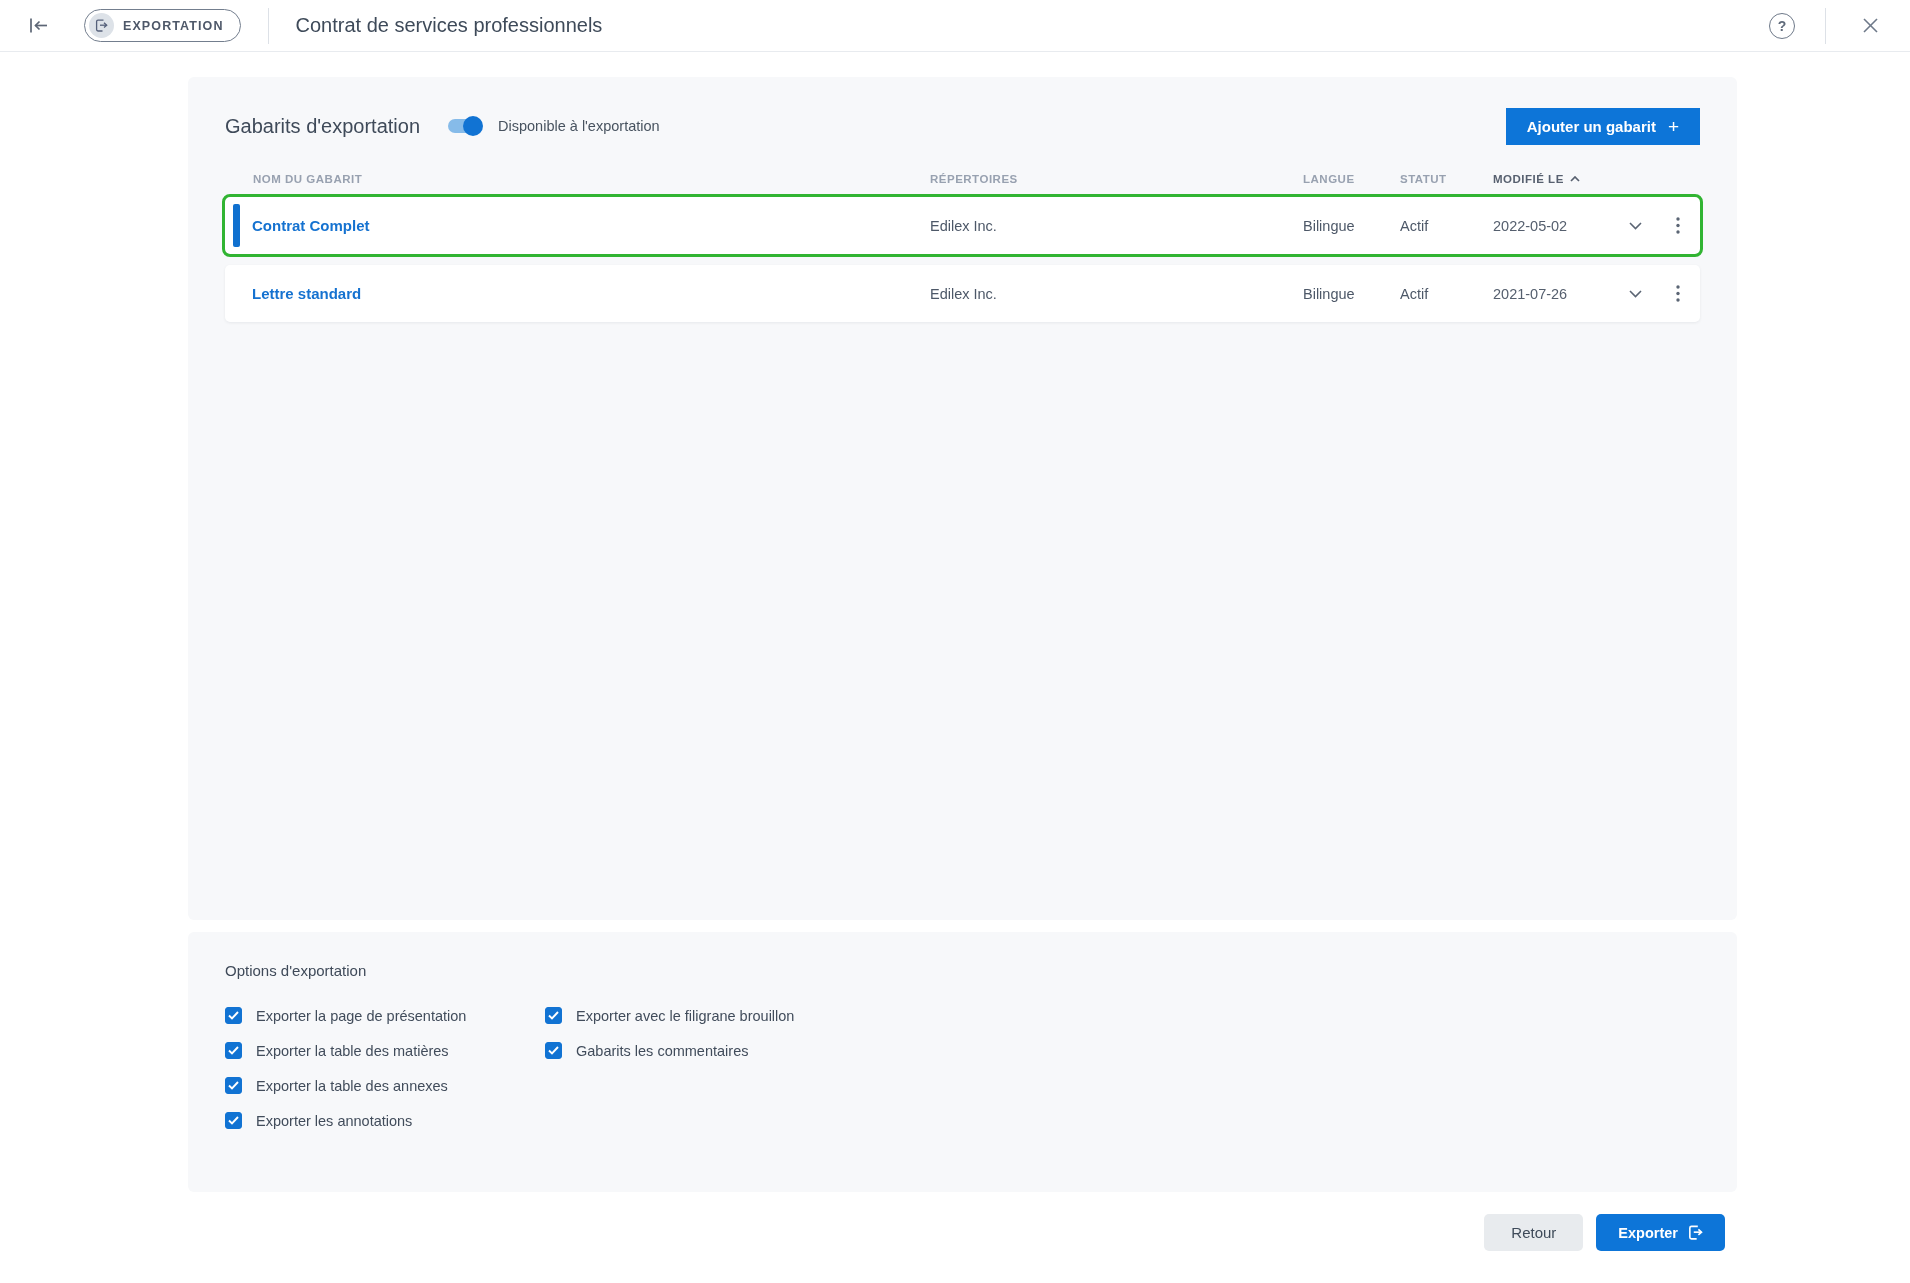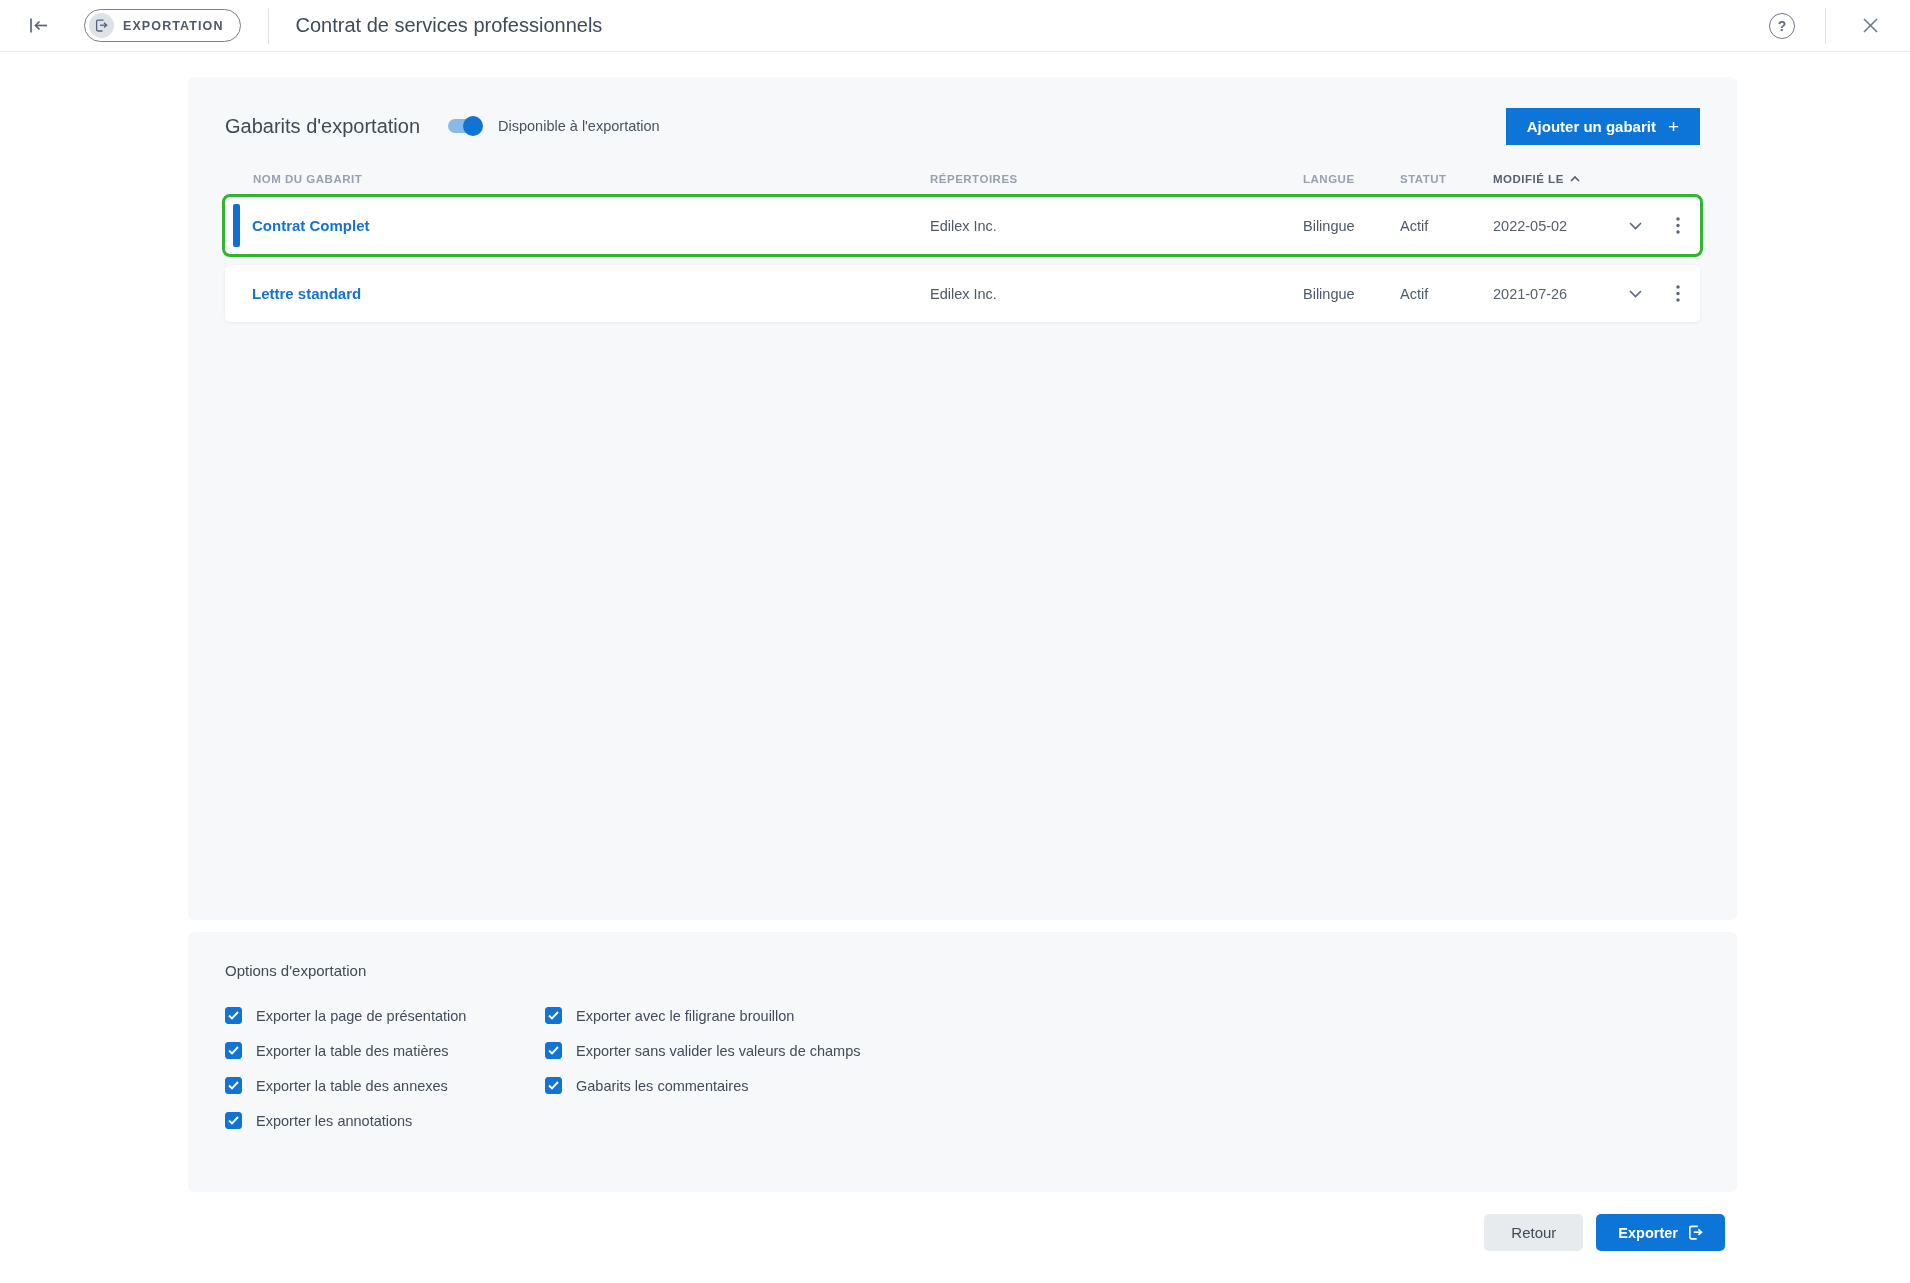--- a/index.html
+++ b/index.html
@@ -245,28 +245,20 @@
             </svg>
         </span>
         <span class="option-label">Exporter avec le filigrane brouillon</span>
       </div>
       <div class="option">
         <span class="checkbox checked">
           <svg width="11" height="9" viewBox="0 0 11 9" fill="none" stroke="#ffffff" stroke-width="1.9">
               <polyline points="1,4.5 4,7.5 10,1"></polyline>
             </svg>
         </span>
-        <span class="option-label">Exporter sans valider les valeurs de champs</span>
-      </div>
-      <div class="option">
-        <span class="checkbox checked">
-          <svg width="11" height="9" viewBox="0 0 11 9" fill="none" stroke="#ffffff" stroke-width="1.9">
-              <polyline points="1,4.5 4,7.5 10,1"></polyline>
-            </svg>
-        </span>
         <span class="option-label">Gabarits les commentaires</span>
       </div>
     </div>
   </div>
 </div>
 
 <div class="footer">
   <button class="btn-secondary">Retour</button>
   <button class="btn-primary">
     <span>Exporter</span>

